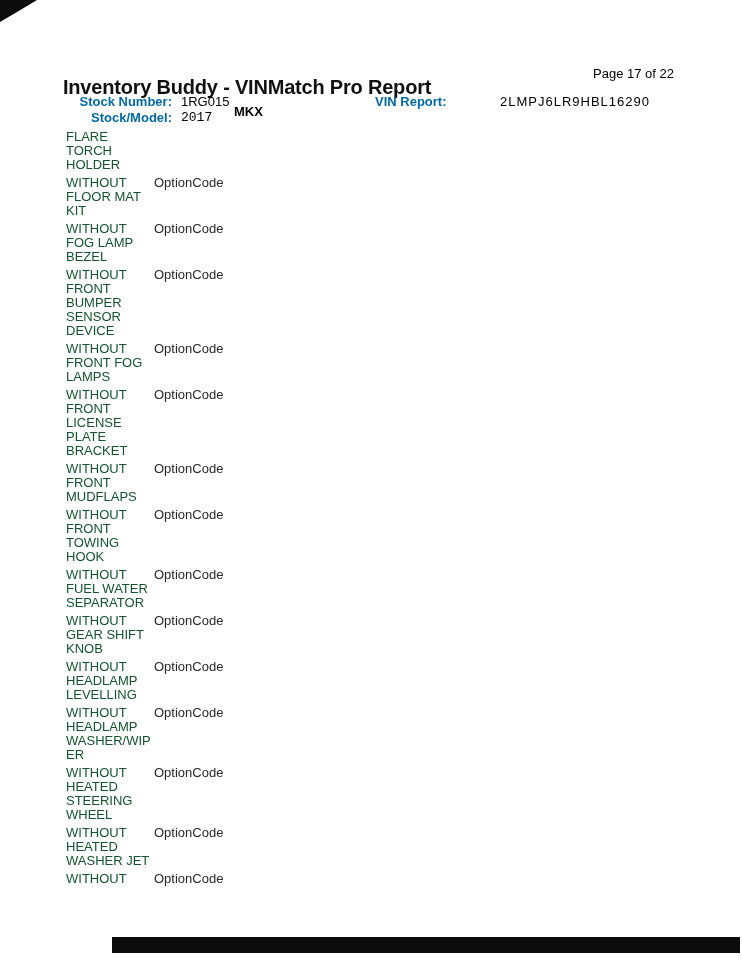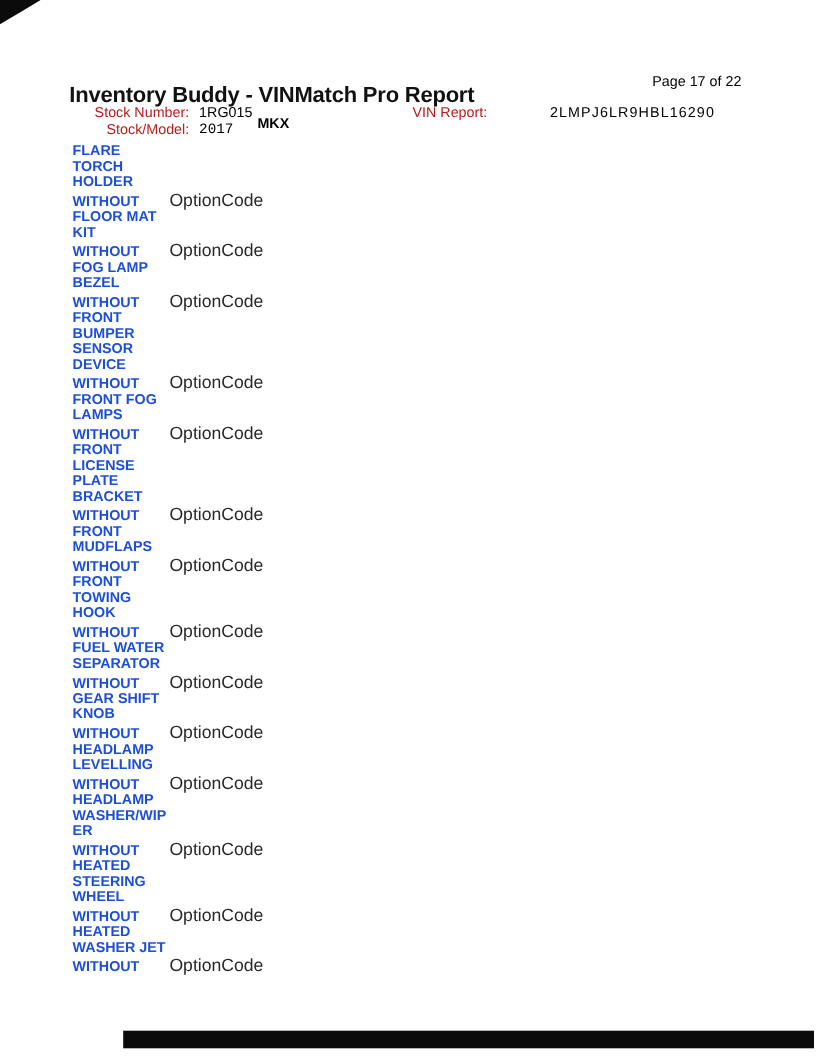--- a/index.html
+++ b/index.html
@@ -52,22 +52,22 @@
     left: 593px;
     top: 66px;
     font-size: 13px;
     color: #000000;
     white-space: nowrap;
   }
 
   .meta-label {
     position: absolute;
     font-size: 13px;
-    font-weight: normal;
-    color: #b91c1c;
+    font-weight: bold;
+    color: #0369a1;
     white-space: nowrap;
   }
   .meta-value {
     position: absolute;
     font-size: 13px;
     color: #000000;
     white-space: nowrap;
   }
   .stock-label, .yearmodel-label {
     left: 65px;
@@ -93,25 +93,24 @@
     display: flex;
     align-items: flex-start;
     margin-bottom: 4px;
   }
   .option-name {
     width: 88px;
     flex: 0 0 88px;
     font-size: 13px;
     line-height: 14px;
     white-space: pre-line;
-    color: #1d4ed8;
-    font-weight: bold;
+    color: #14532d;
   }
   .option-value {
-    font-size: 16px;
+    font-size: 13px;
     line-height: 14px;
     color: #282828;
     white-space: nowrap;
   }
 </style>
 </head>
 <body>
 
 <div class="page">
 

